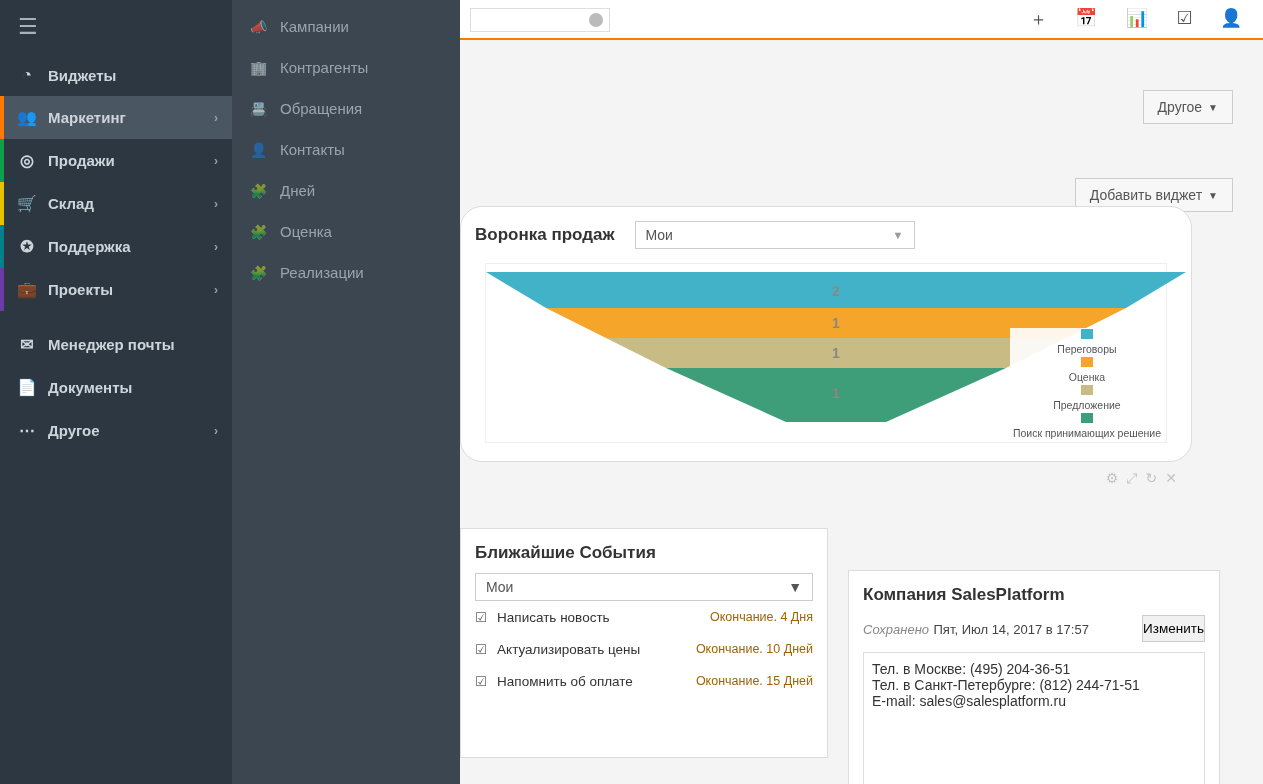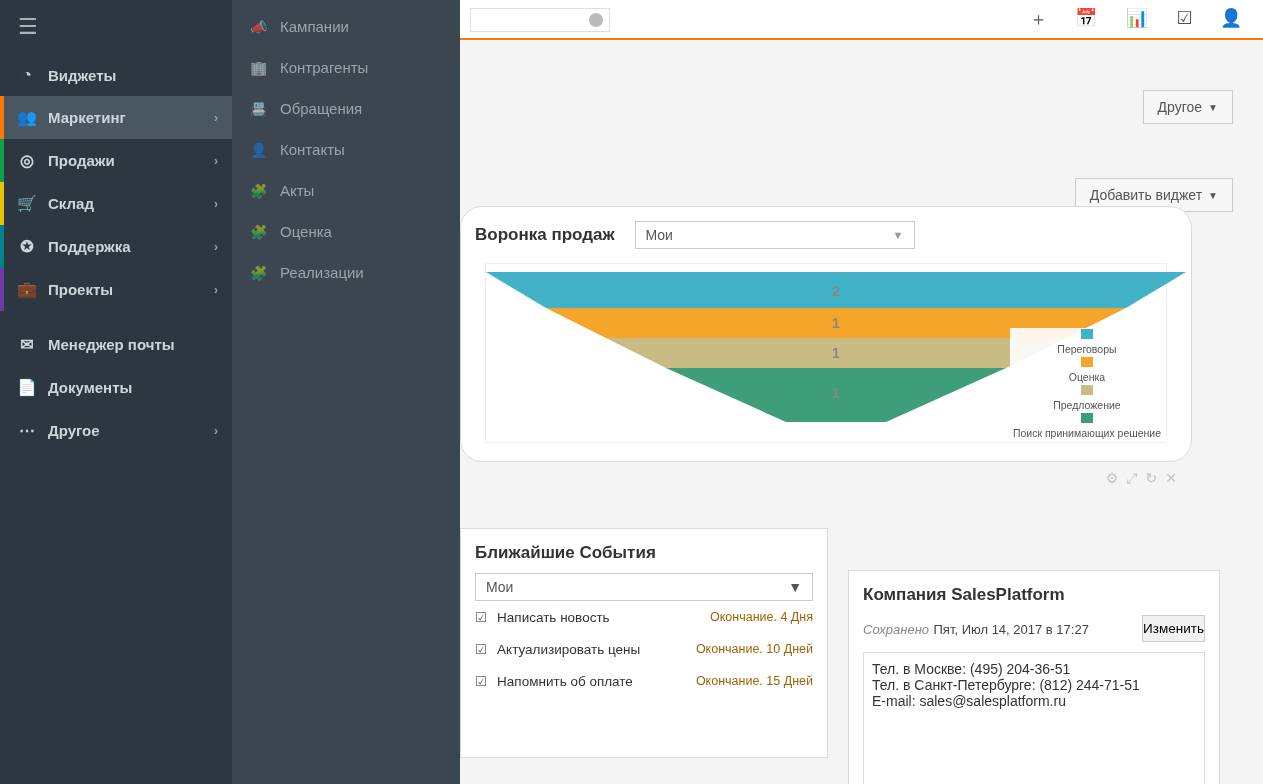--- a/index.html
+++ b/index.html
@@ -163,21 +163,21 @@
       <div class="sub-item">
         <span class="icon">📇</span>
         <span>Обращения</span>
       </div>
       <div class="sub-item">
         <span class="icon">👤</span>
         <span>Контакты</span>
       </div>
       <div class="sub-item">
         <span class="icon">🧩</span>
-        <span>Акты</span>
+        <span>Дней</span>
       </div>
       <div class="sub-item">
         <span class="icon">🧩</span>
         <span>Оценка</span>
       </div>
       <div class="sub-item">
         <span class="icon">🧩</span>
         <span>Реализации</span>
       </div>
     </div>
@@ -252,18 +252,18 @@
         <span class="end">Окончание. 15 Дней</span>
       </div>
     </div>
 </div>
 
 <div class="widget widget-note">
   <div class="w-title">Компания SalesPlatform</div>
   <div class="note-head">
     <div>
       <span class="note-saved">Сохранено</span>
-      <span class="note-date">Пят, Июл 14, 2017 в 17:27</span>
+      <span class="note-date">Пят, Июл 14, 2017 в 17:57</span>
     </div>
     <button class="btn-sm">Изменить</button>
   </div>
   <div class="note-text" id="notebody">Тел. в Москве: (495) 204-36-51<br>Тел. в Санкт-Петербурге: (812) 244-71-51<br>E-mail: sales@salesplatform.ru</div>
 </div>
 
 </body></html>

